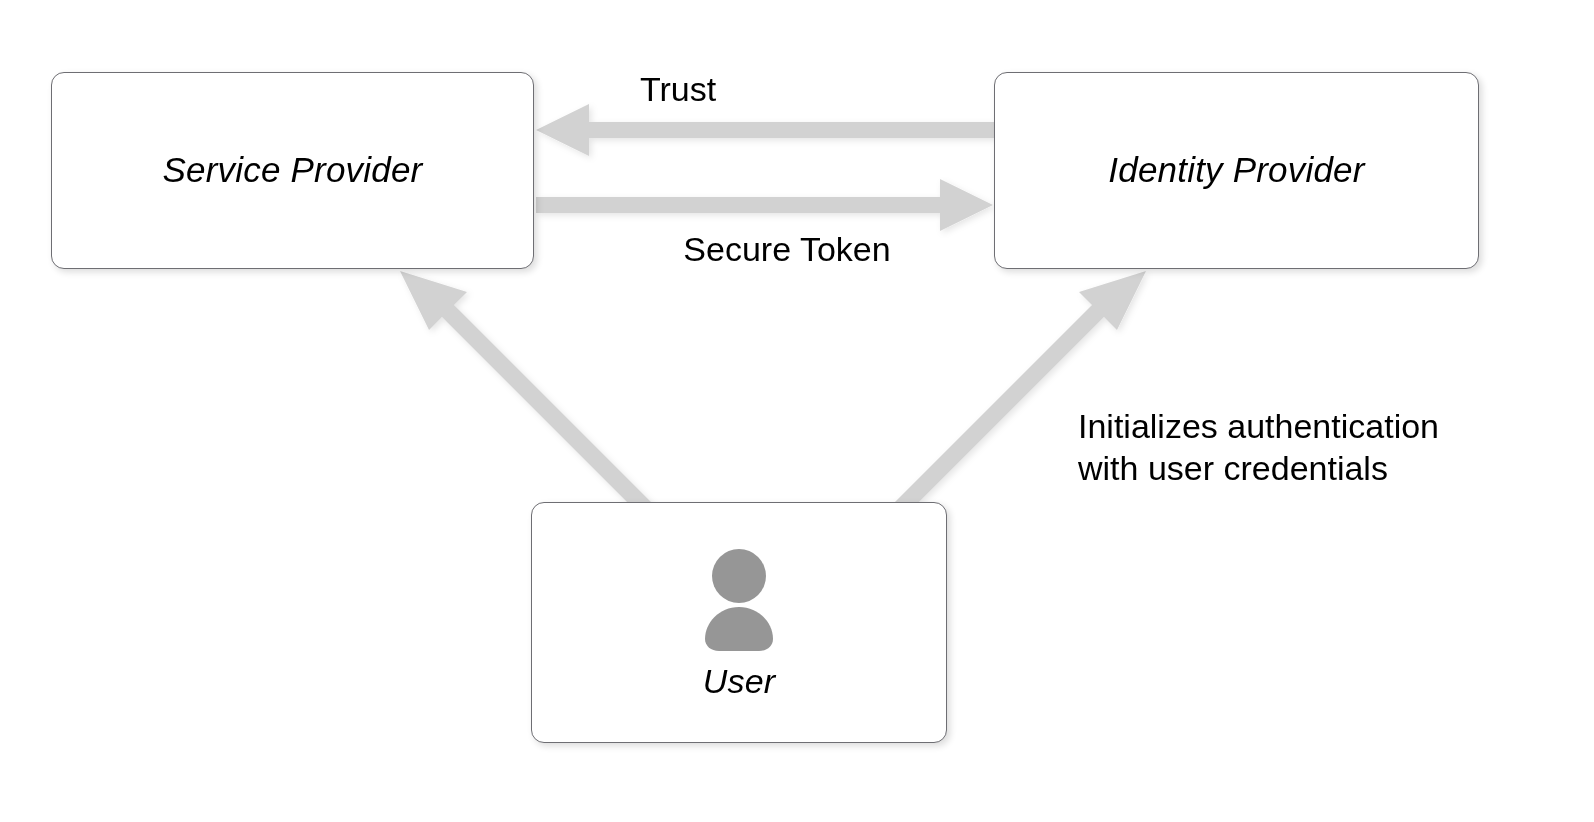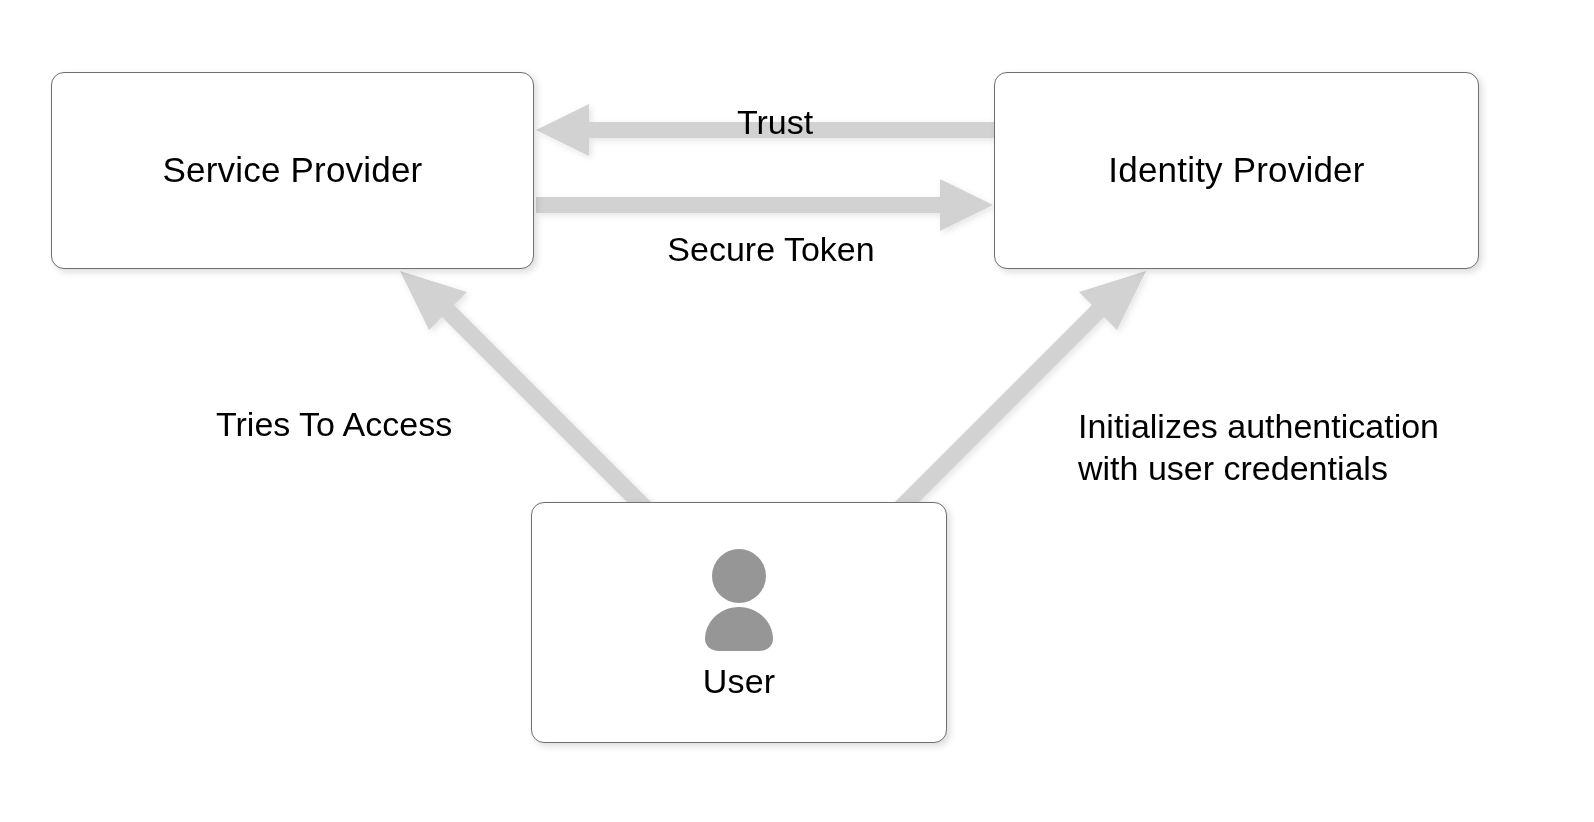--- a/index.html
+++ b/index.html
@@ -29,20 +29,21 @@
     position: absolute;
     box-sizing: border-box;
     background: #ffffff;
     border: 1.6px solid #6e6e73;
     border-radius: 13px;
     box-shadow: 3px 3px 7px rgba(0,0,0,0.14);
     display: flex;
     flex-direction: column;
     align-items: center;
     justify-content: center;
+    font-style: italic;
   }
   .node-label {
     color: #000000;
     font-size: 35px;
     line-height: 1.1;
     white-space: nowrap;
     letter-spacing: 0.2px;
   }
   #node-service-provider {
     left: 51px;
@@ -75,25 +76,23 @@
     position: absolute;
     color: #000000;
     font-size: 34px;
     line-height: 42px;
     white-space: pre-line;
   }
   #label-trust {
     left: 640px;
     top: 68px;
     width: 270px;
-    text-align: center;
-    margin-top: 33px;
   }
   #label-secure-token {
-    left: 626px;
+    left: 642px;
     top: 228px;
     width: 290px;
     text-align: center;
   }
   #label-tries-to-access {
     left: 216px;
     top: 403px;
     text-align: left;
   }
   #label-initializes-auth {
@@ -137,18 +136,17 @@
       <circle cx="56" cy="31" r="27" fill="#969696"></circle>
       <path d="M56 62c-20 0-34 16-34 32 0 7 6 12 14 12h40c8 0 14-5 14-12 0-16-14-32-34-32z" fill="#969696"></path>
     </svg>
     <span class="node-label">User</span>
   </div>
 
   <div class="edge-label" id="label-trust">Trust</div>
 
   <div class="edge-label" id="label-secure-token">Secure Token</div>
 
-  <div class="edge-label" id="label-tries-to-access">Tries To Access</div>
 
   <div class="edge-label" id="label-initializes-auth">Initializes authentication
 with user credentials</div>
 
 </div>
 
 </body></html>

